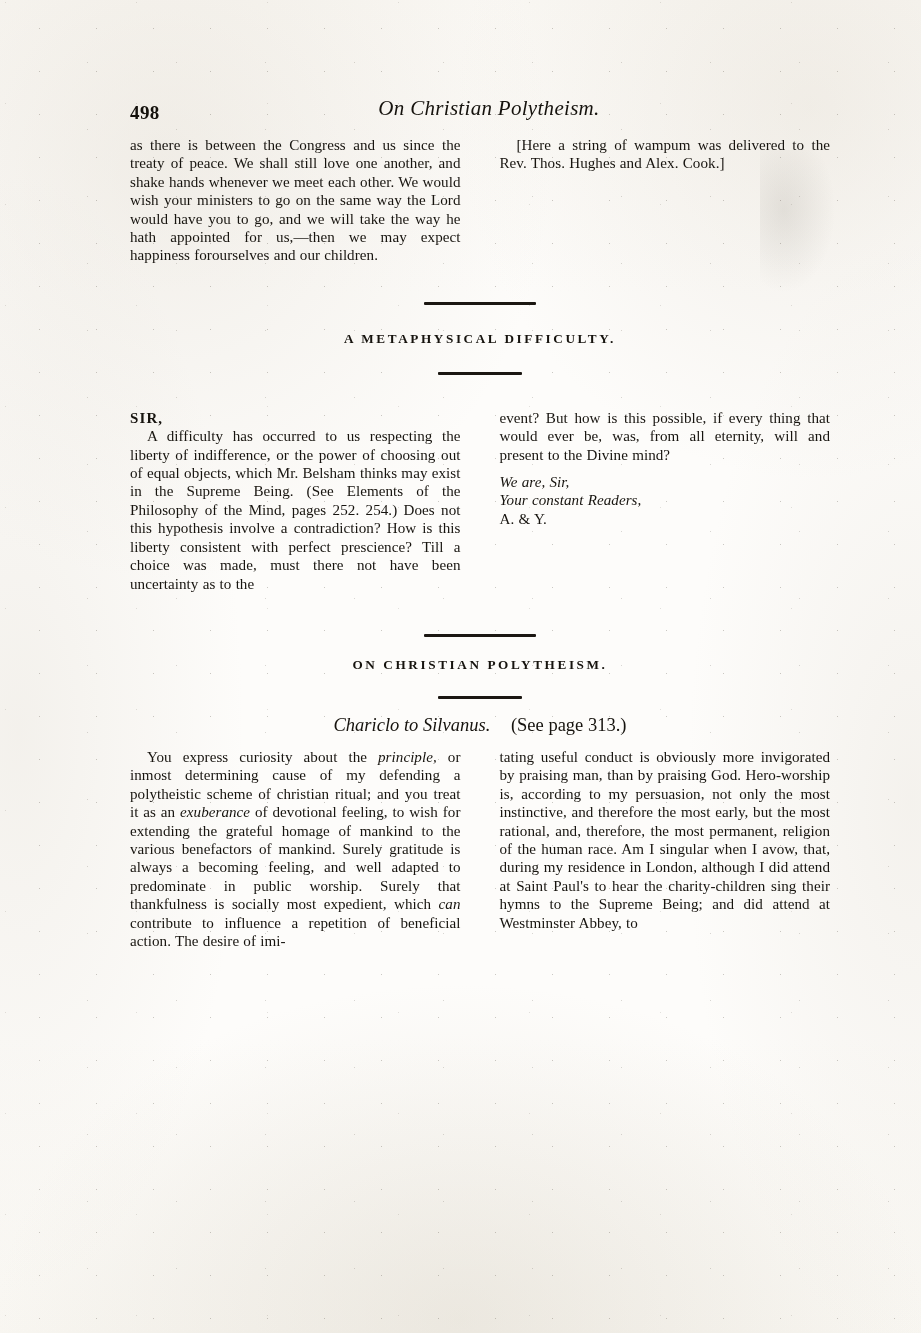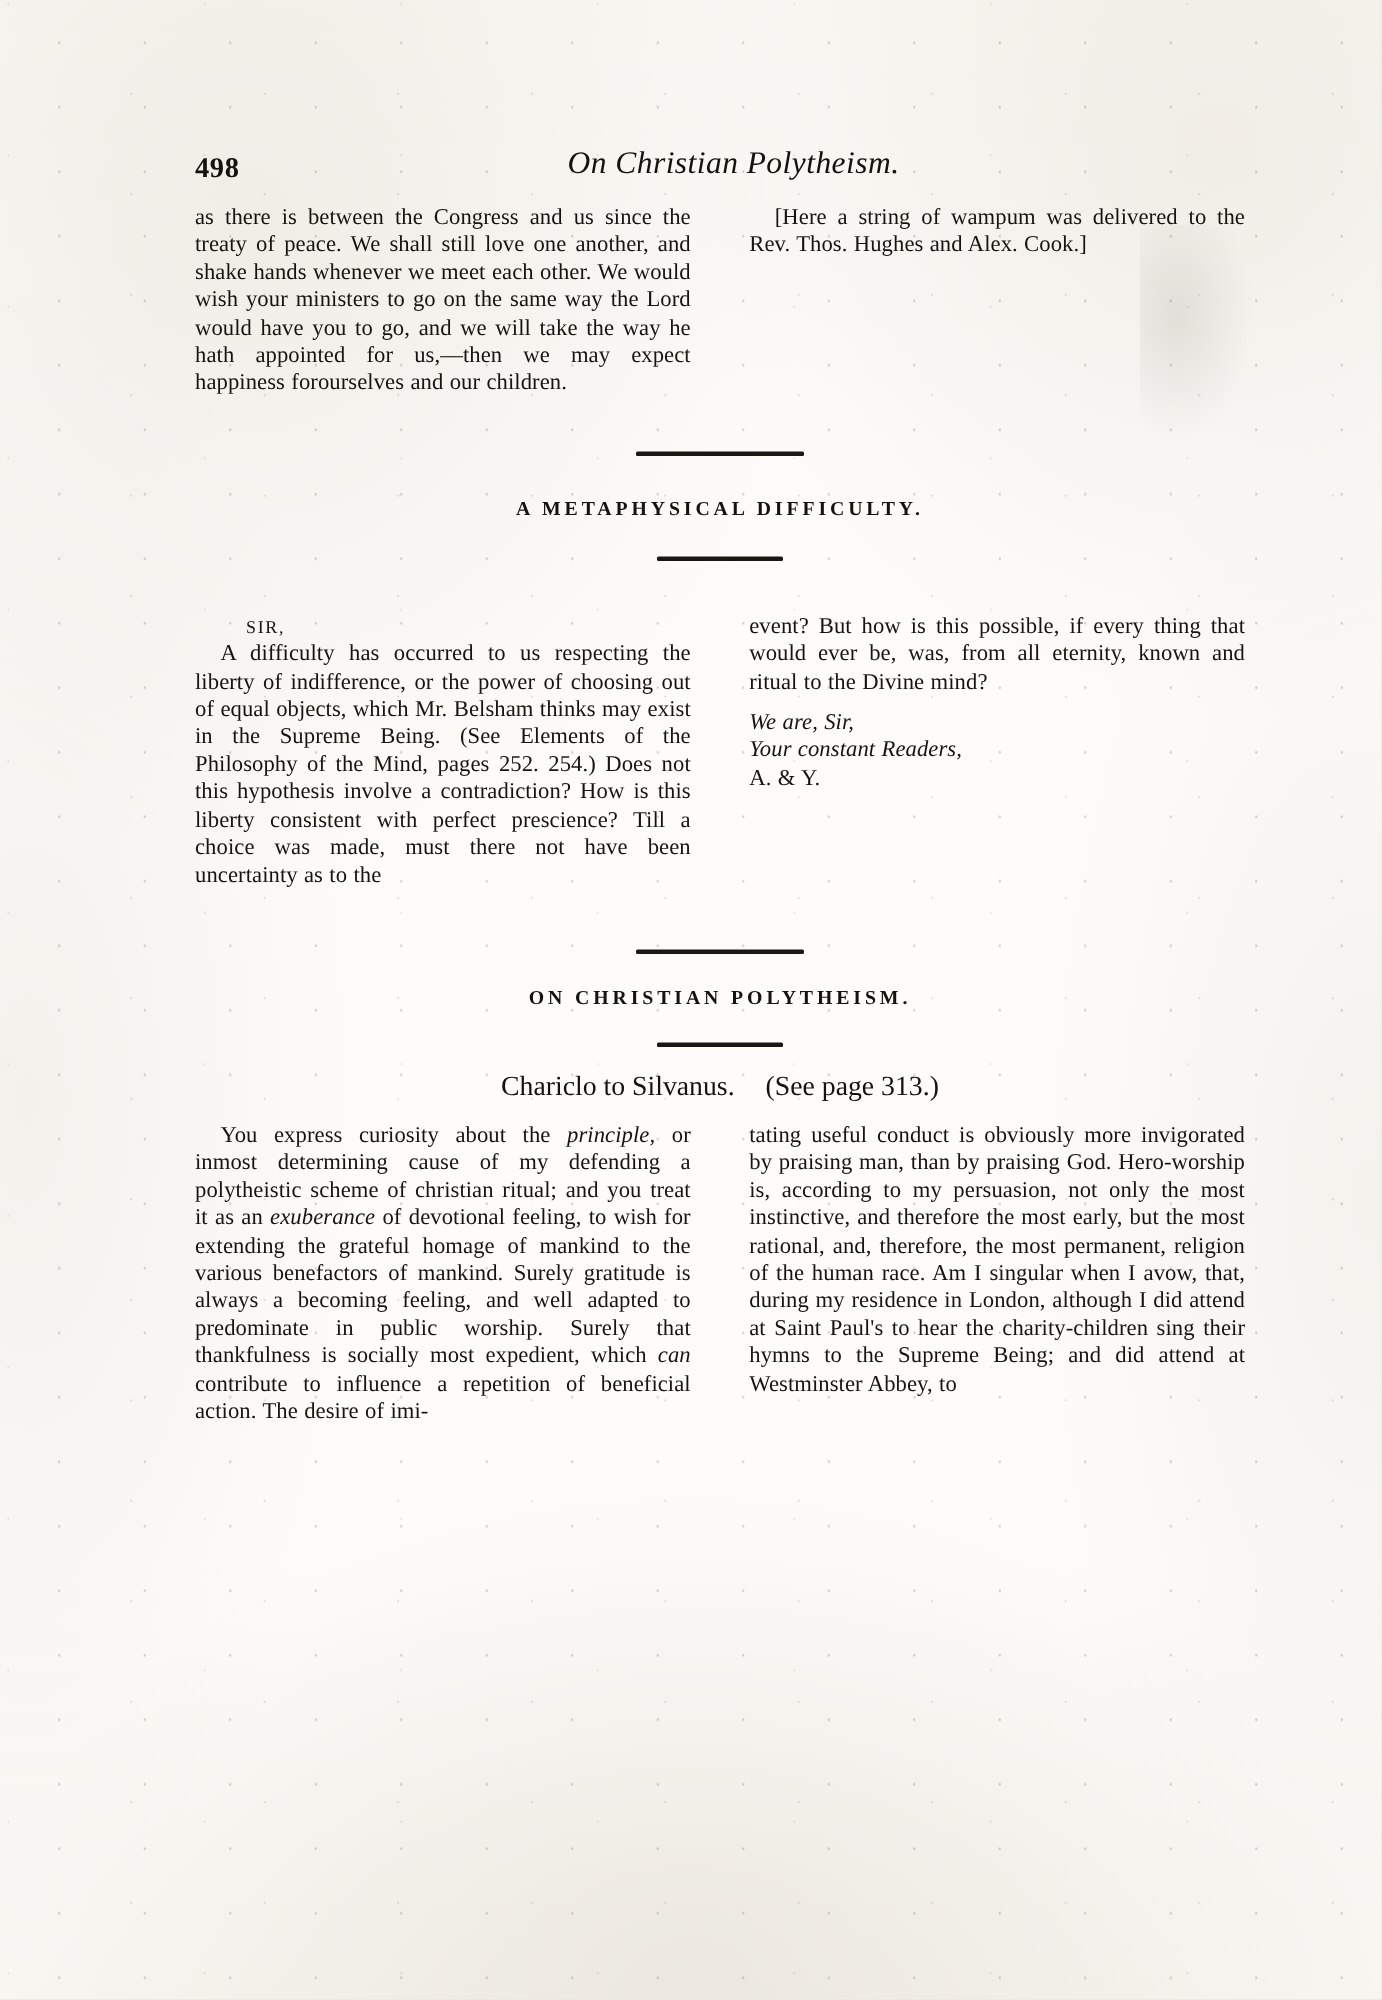--- a/index.html
+++ b/index.html
@@ -91,25 +91,24 @@
     line-height: 18.4px;
     text-align: justify;
     color: #17140f;
     letter-spacing: .05px;
     word-spacing: .4px;
   }
   .col p + p { margin-top: 9px; }
   .indent { text-indent: 17px; }
   .noindent { text-indent: 0; }
   .smallcaps-sir {
-    font-size: 12px;
-    font-weight: normal;
+    font-size: 15px;
+    font-weight: bold;
     letter-spacing: 1.1px;
     display: inline-block;
-    margin-left: 34px;
   }
 
   
   .rule-wrap { text-align: center; }
   .rule {
     display: inline-block;
     height: 3px;
     background: #1b1712;
     border-radius: 1px;
   }
@@ -130,21 +129,21 @@
     font-style: italic;
     font-size: 19.5px;
     color: #16130e;
     letter-spacing: .2px;
   }
   .subhead {
     text-align: center;
     font-size: 18.5px;
     color: #16130e;
   }
-  .subhead .t { }
+  .subhead .t { font-style: italic; }
   .subhead .r { font-style: normal; }
 
   .closing-right  { text-align: center; text-indent: 0; font-style: italic; }
   .closing-far    { text-align: right; text-indent: 0; padding-right: 22px; }
   .sp-12 { height: 12px; }
   .sp-14 { height: 14px; }
   .sp-16 { height: 16px; }
   .sp-18 { height: 18px; }
   .sp-22 { height: 22px; }
   .sp-26 { height: 26px; }
@@ -194,21 +193,21 @@
     </div>
     <div class="sp-12"></div>
     <div class="sp-18"></div>
 
     <div class="cols">
       <div class="col">
         <p class="noindent"><span class="smallcaps-sir">SIR,</span></p>
         <p class="indent" style="margin-top:0">A difficulty has occurred to us respecting the liberty of indifference, or the power of choosing out of equal objects, which Mr. Belsham thinks may exist in the Supreme Being. (See Elements of the Philosophy of the Mind, pages 252. 254.) Does not this hypothesis involve a contradiction? How is this liberty consistent with perfect prescience? Till a choice was made, must there not have been uncertainty as to the</p>
       </div>
       <div class="col">
-        <p class="noindent">event? But how is this possible, if every thing that would ever be, was, from all eternity, known and ritual to the Divine mind?</p>
+        <p class="noindent">event? But how is this possible, if every thing that would ever be, was, from all eternity, will and present to the Divine mind?</p>
         <p class="closing-right">We are, Sir,</p>
         <p class="closing-right" style="margin-top:0">Your constant Readers,</p>
         <p class="closing-far" style="margin-top:0">A. &amp; Y.</p>
       </div>
     </div>
 
     <div class="sp-30"></div>
     <div class="rule-wrap">
       <span class="rule rule-med"></span>
     </div>

